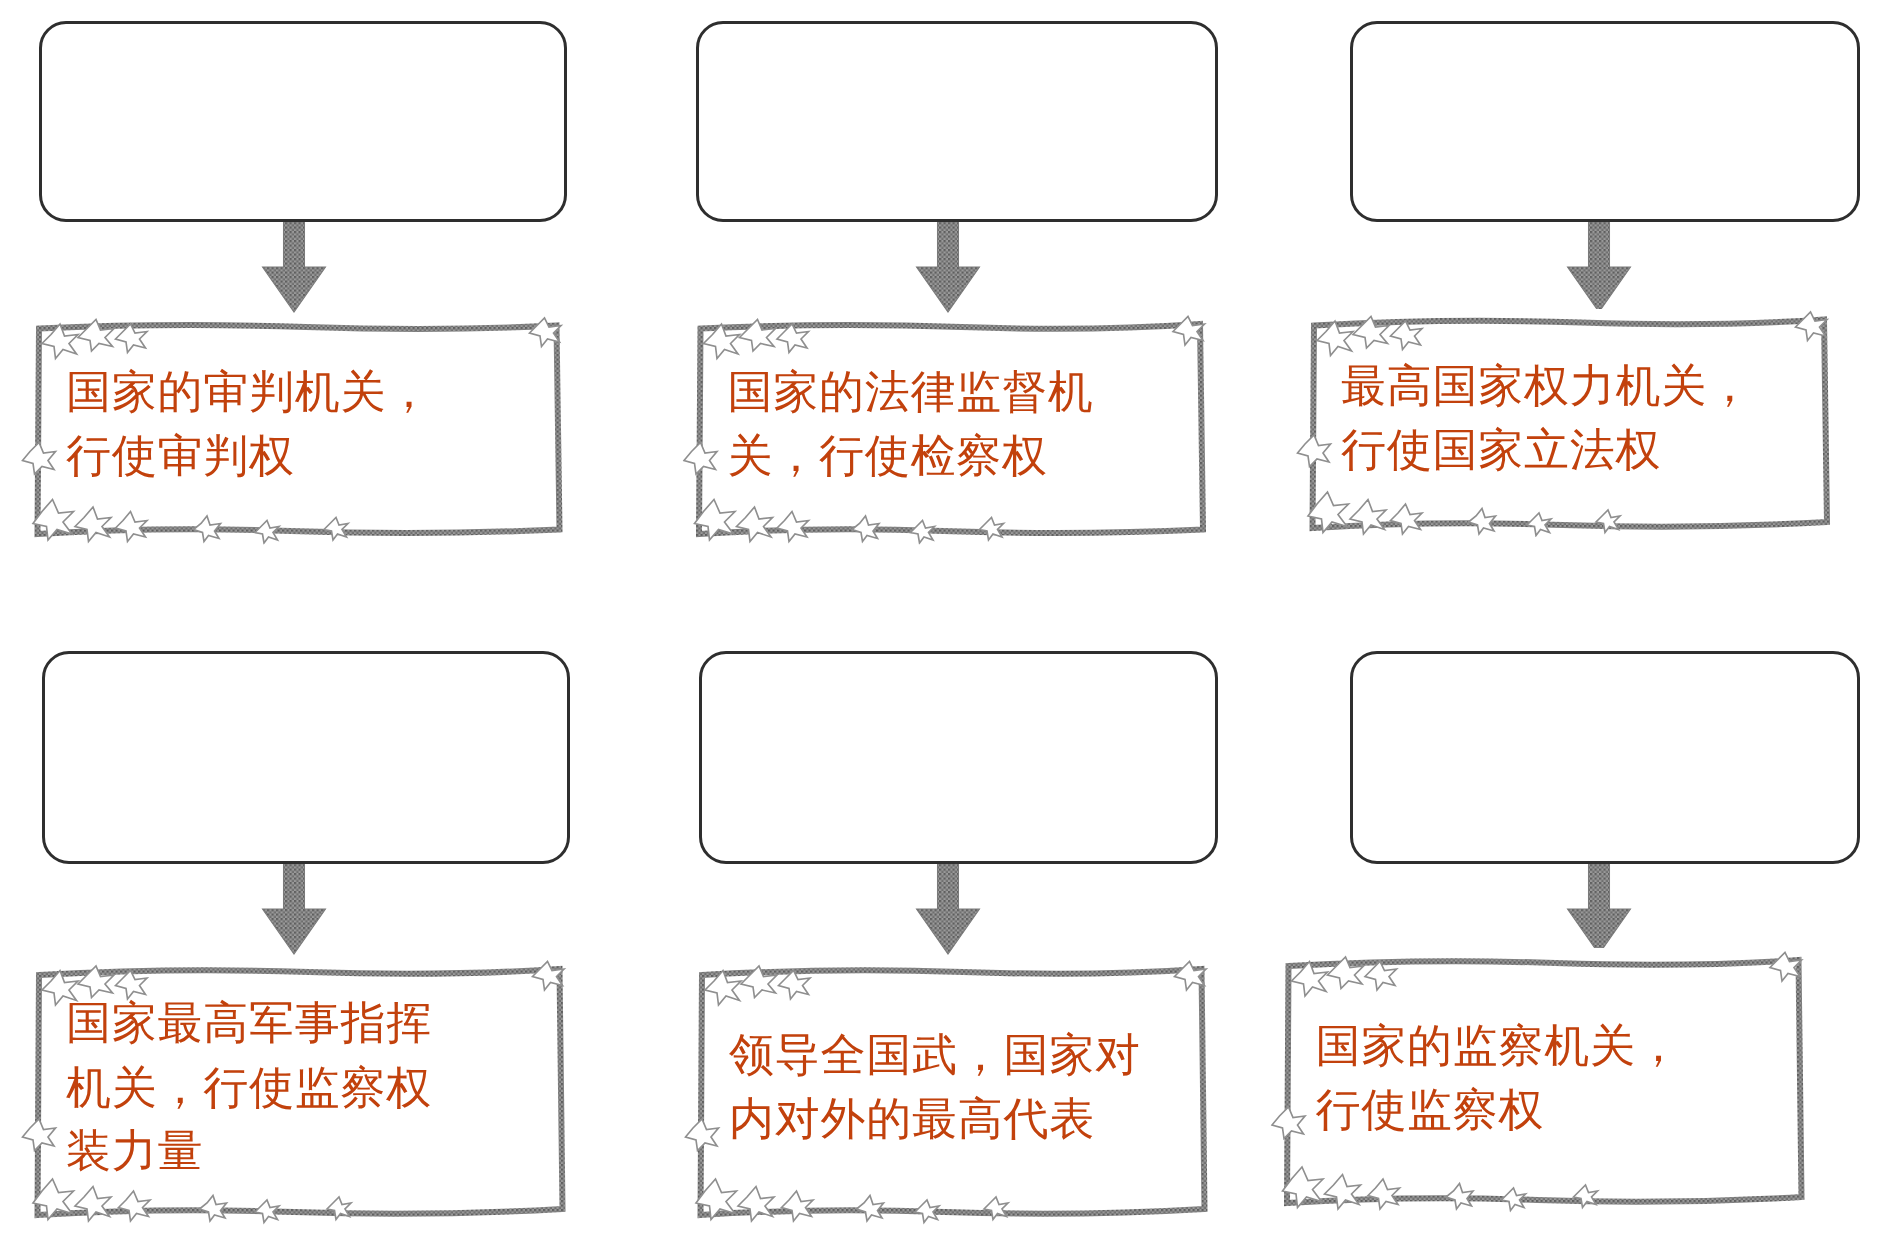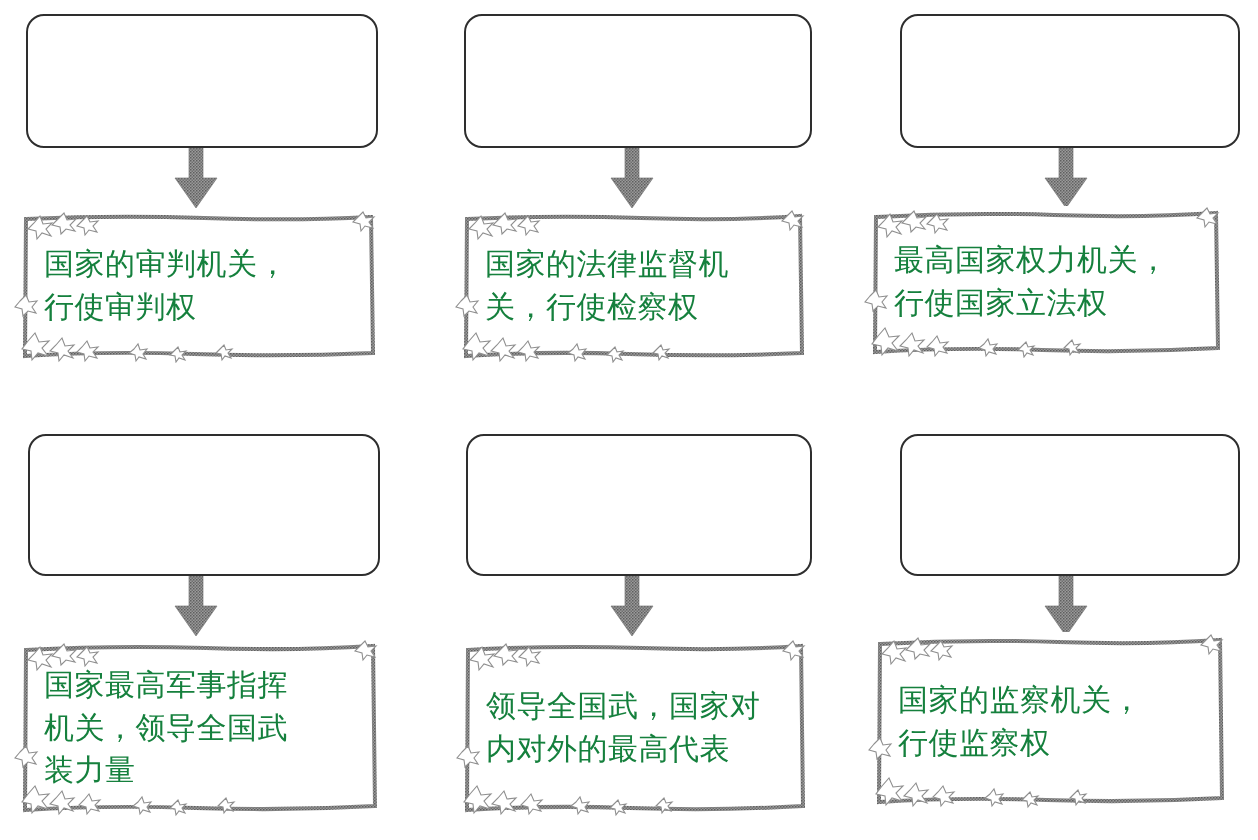--- a/index.html
+++ b/index.html
@@ -35,24 +35,24 @@
     position:absolute;left:0;top:0;width:100%;height:100%;
     pointer-events:none;
   }
   .caption-frame svg{display:block;width:100%;height:100%;}
   .caption-text{
     position:absolute;
     left:30px;right:22px;top:0;bottom:0;
     display:flex;
     flex-direction:column;
     justify-content:center;
-    font-family:Liberation Serif, serif;
+    font-family:Liberation Mono, monospace;
     font-size:30px;
     line-height:1.42;
-    color:#15803d;
+    color:#c2410c;
     letter-spacing:0.5px;
     font-weight:500;
     white-space:pre-line;
   }
   .caption-text.top-aligned{justify-content:flex-start;padding-top:26px;}
 </style>
 </head>
 <body>
 
 <div id="sheet">
@@ -186,21 +186,21 @@
           <path d="M14,156 l7,-8 l4,9 l10,-1 l-7,7 l6,8 l-10,-3 l-6,7 l-1,-9 l-9,-2 z"></path>
           <path d="M42,160 l6,-7 l3,8 l9,-1 l-6,6 l5,7 l-9,-3 l-5,6 l-1,-8 l-8,-2 z"></path>
           <path d="M70,162 l5,-6 l3,7 l8,-1 l-5,5 l4,6 l-8,-2 l-4,5 l-1,-7 l-7,-2 z"></path>
           <path d="M124,164 l4,-5 l2,6 l7,-1 l-4,5 l3,5 l-7,-2 l-3,4 l-1,-6 l-6,-2 z"></path>
           <path d="M160,166 l4,-4 l2,5 l6,-1 l-4,4 l3,5 l-6,-2 l-3,4 l-1,-6 l-5,-1 z"></path>
           <path d="M208,164 l4,-4 l2,5 l6,-1 l-4,4 l3,5 l-6,-2 l-3,4 l-1,-6 l-5,-1 z"></path>
         </g>
       </svg>
     </div>
     <div class="caption-text top-aligned">国家最高军事指挥
-机关，领导全国武
+机关，行使监察权
 装力量</div>
   </div>
 
   <div class="blank-box" style="left:466px;top:434px;width:346px;height:142px;"></div>
 
   <div class="arrow" style="left:608px;top:576px;width:48px;height:62px;">
     <svg viewBox="0 0 48 62" preserveAspectRatio="none">
       <polygon points="17,0 31,0 31,30 45,30 24,60 3,30 17,30" fill="url(#halftone)" stroke="#7a7a7a" stroke-width="0.7"></polygon>
     </svg>
   </div>
@@ -229,21 +229,21 @@
   </div>
 
   <div class="blank-box" style="left:900px;top:434px;width:340px;height:142px;"></div>
 
   <div class="arrow" style="left:1042px;top:576px;width:48px;height:62px;">
     <svg viewBox="0 0 48 62" preserveAspectRatio="none">
       <polygon points="17,0 31,0 31,30 45,30 24,60 3,30 17,30" fill="url(#halftone)" stroke="#7a7a7a" stroke-width="0.7"></polygon>
     </svg>
   </div>
 
-  <div class="caption-box" style="left:868px;top:632px;width:362px;height:180px;">
+  <div class="caption-box" style="left:847px;top:632px;width:362px;height:180px;">
     <div class="caption-frame">
       <svg viewBox="0 0 362 180" preserveAspectRatio="none">
         <path d="M12,12 Q100,7 190,10 Q278,13 352,8 L354,166 Q266,171 178,168 Q90,165 11,170 Z" fill="none" stroke="url(#halftone)" stroke-width="4"></path>
         <g fill="#ffffff" stroke="#8f8f8f" stroke-width="1.1">
           <path d="M20,16 l6,-7 l3,8 l9,-1 l-6,6 l5,7 l-9,-3 l-5,6 l-1,-8 l-8,-2 z"></path>
           <path d="M44,12 l6,-6 l3,7 l9,-1 l-6,6 l5,6 l-9,-2 l-5,5 l-1,-7 l-8,-2 z"></path>
           <path d="M68,14 l5,-5 l3,6 l8,-1 l-5,5 l4,6 l-8,-2 l-4,5 l-1,-7 l-7,-2 z"></path>
           <path d="M338,8 l5,-5 l3,6 l8,-1 l-5,5 l4,6 l-8,-2 l-4,5 l-1,-7 l-7,-2 z"></path>
           <path d="M6,112 l6,-6 l3,7 l8,-1 l-5,6 l4,6 l-8,-2 l-5,5 l-1,-7 l-7,-2 z"></path>
           <path d="M14,154 l7,-8 l4,9 l10,-1 l-7,7 l6,8 l-10,-3 l-6,7 l-1,-9 l-9,-2 z"></path>

